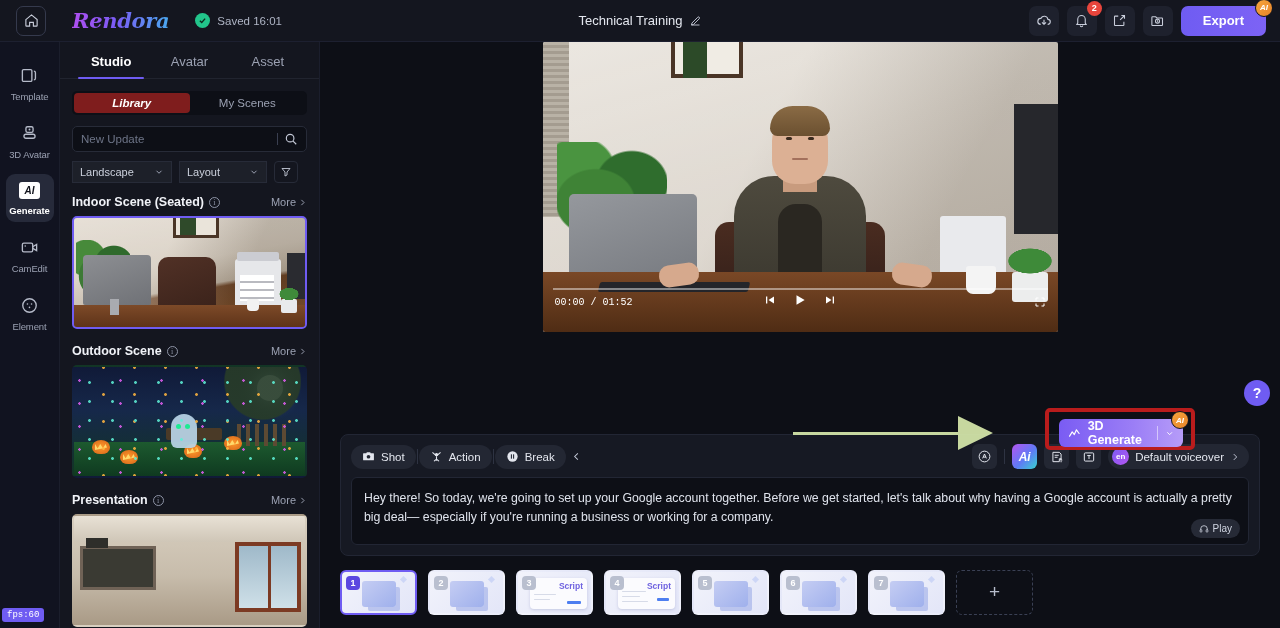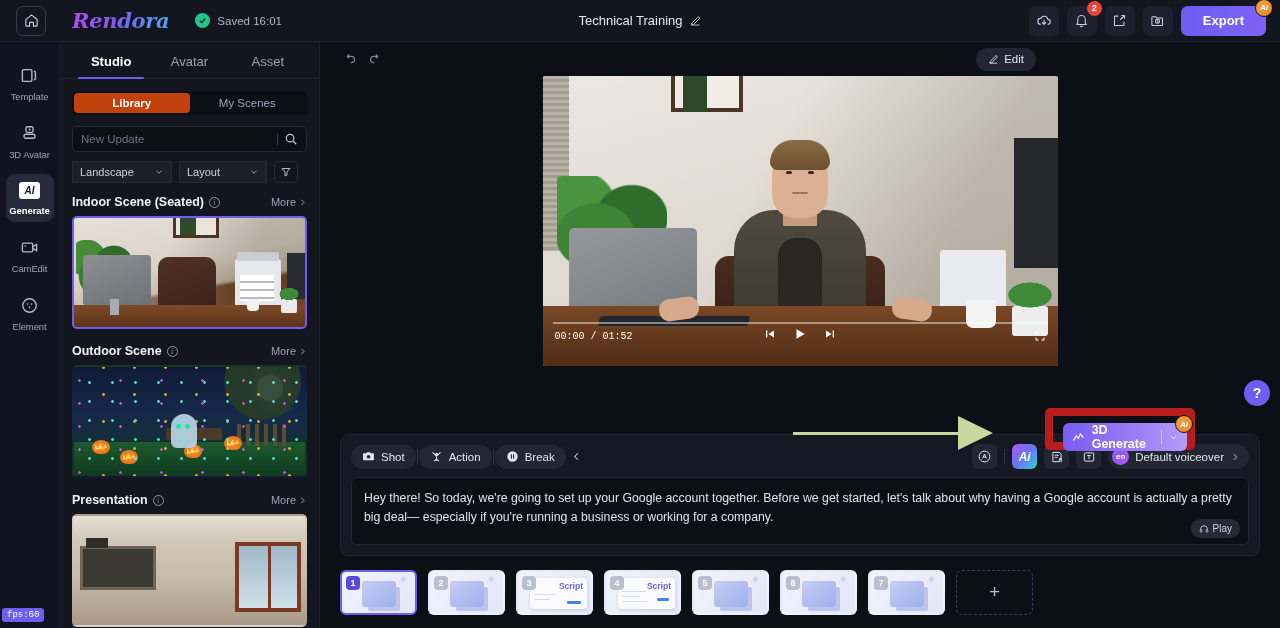--- a/index.html
+++ b/index.html
@@ -117,21 +117,21 @@
     height: 2px; background: #6f5cf2; border-radius: 2px;
   }
   .seg {
     margin: 12px 12px 0; height: 24px; background: #0d0f16;
     border-radius: 5px; display: flex; padding: 2px;
   }
   .seg-item {
     flex: 1; display:flex; align-items:center; justify-content:center;
     font-size: 11.5px; color: #9ba1b2; border-radius: 4px; cursor: pointer;
   }
-  .seg-item.active { background: #c2410c; color: #fff; font-weight: 700; }
+  .seg-item.active { background: #7f1d1d; color: #fff; font-weight: 700; font-style: italic; }
   .search {
     margin: 11px 12px 0; height: 26px; background: #0d0f16;
     border: 1px solid #272b38; border-radius: 5px;
     display: flex; align-items: center; padding: 0 8px; gap: 6px;
   }
   .search input {
     flex: 1; background: transparent; border: 0; outline: 0;
     color: #e3e6ee; font-size: 11.5px; font-family: inherit;
   }
   .search input::placeholder { color: #6d7487; }
@@ -260,21 +260,21 @@
     font-size: 14px; font-weight: 700; color: #fff; text-shadow: 0 1px 4px rgba(0,0,0,.85);
   }
   .ctrl { position: absolute; left: 0; right: 0; bottom: 12px; height: 36px; }
   .prog { position: absolute; left: 10px; right: 10px; top: 4px; height: 2px; background: rgba(255,255,255,.45); }
   .time { position: absolute; left: 12px; top: 13px; font-size: 10px; color: #fff; font-family: "Liberation Mono", monospace; }
   .trans { position: absolute; left: 50%; transform: translateX(-50%); top: 9px; display: flex; align-items: center; gap: 17px; }
   .fs { position: absolute; right: 12px; top: 12px; cursor: pointer; }
 
   
   .annot { position: absolute; left: 473px; top: 366px; width: 402px; height: 42px; pointer-events: none; }
-  .gen-wrap { position: absolute; left: 725px; top: 366px; width: 150px; height: 42px; border: 8px solid #b91c1c; border-radius: 5px; }
+  .gen-wrap { position: absolute; left: 725px; top: 366px; width: 150px; height: 42px; border: 4px solid #b91c1c; border-radius: 5px; }
   .gen-btn {
     position: absolute; left: 10px; top: 7px; width: 124px; height: 28px;
     border-radius: 6px; background: linear-gradient(90deg,#7a5cf3,#9b7ef6 60%,#b69cf8);
     display: flex; align-items: center; gap: 7px; padding: 0 9px;
     font-size: 12.5px; font-weight: 700; color: #fff; cursor: pointer;
   }
   .gen-div { width:1px; height:14px; background: rgba(255,255,255,.5); margin-left: auto; }
 
   .help {
     position: absolute; right: 10px; top: 338px; width: 26px; height: 26px;
@@ -555,40 +555,20 @@
           <div class="ceil"></div>
           <div class="board"></div>
           <div class="tvsm"></div>
           <div class="win"></div>
         </div>
       </div>
     </div>
 
     <div class="main">
 
-      <div class="edit-row">
-        <div class="undo">
-          <svg width="15" height="15" viewBox="0 0 24 24" fill="none" stroke="#7e8497" stroke-width="1.9">
-            <path d="M9 7H15a5 5 0 0 1 0 10h-1"></path>
-              <path d="M11.5 4 8.5 7l3 3"></path>
-          </svg>
-        </div>
-        <div class="undo">
-          <svg width="15" height="15" viewBox="0 0 24 24" fill="none" stroke="#7e8497" stroke-width="1.9">
-            <path d="M15 7H9a5 5 0 0 0 0 10h1"></path>
-              <path d="M12.5 4l3 3-3 3"></path>
-          </svg>
-        </div>
-        <div class="edit-btn">
-          <svg width="11" height="11" viewBox="0 0 24 24" fill="none" stroke="#e3e6ee" stroke-width="1.9">
-            <path d="M4 20h16M5 16 16.5 4.5a2 2 0 0 1 3 3L8 19l-4 1z"></path>
-          </svg>
-          <span>Edit</span>
-        </div>
-      </div>
 
       <div class="stage">
         <div class="player">
           <div class="pv">
             <div class="bg"></div>
             <div class="shade"></div>
             <div class="blind"></div>
             <div class="frame"></div>
             <div class="plant"></div>
             <div class="cab"></div>

